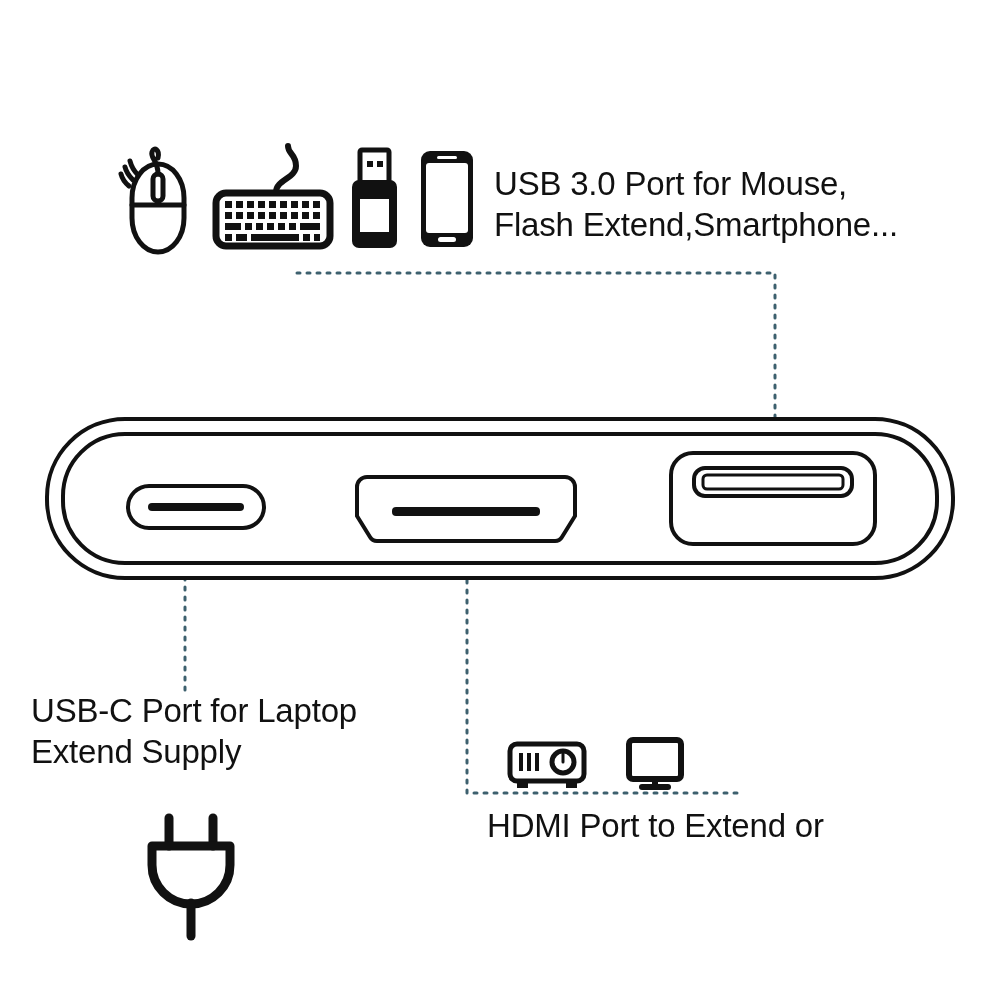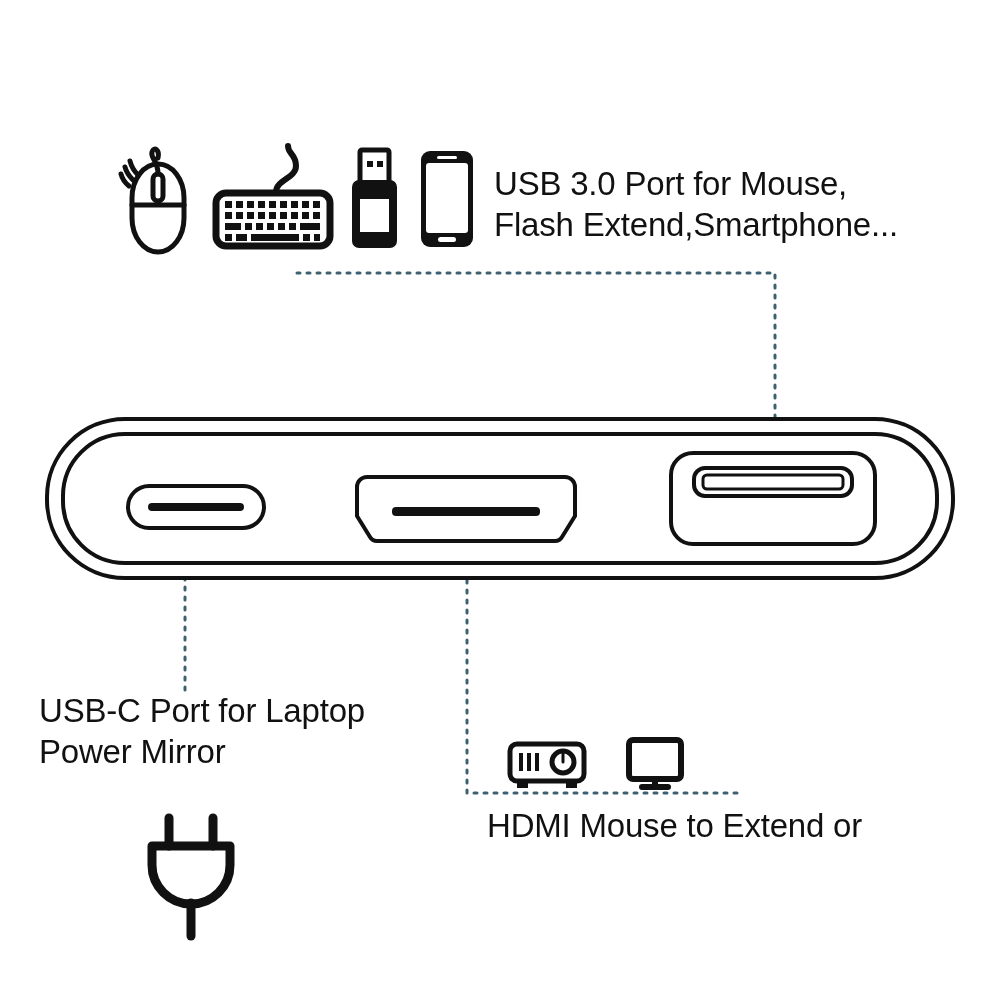--- a/index.html
+++ b/index.html
@@ -35,21 +35,20 @@
     white-space: nowrap;
     letter-spacing: -0.2px;
   }
   #usb3-text {
     left: 494px;
     top: 163px;
   }
   #usbc-text {
     left: 31px;
     top: 690px;
-    margin-left: 8px;
   }
   #hdmi-text {
     left: 487px;
     top: 805px;
   }
   .txt-line { display: block; }
 </style>
 </head>
 <body>
 
@@ -190,20 +189,20 @@
 
   </svg>
 
   <div class="callout-text" id="usb3-text">
     <span class="txt-line">USB 3.0 Port for Mouse,</span>
     <span class="txt-line">Flash Extend,Smartphone...</span>
   </div>
 
   <div class="callout-text" id="usbc-text">
     <span class="txt-line">USB-C Port for Laptop</span>
-    <span class="txt-line">Power Mirror</span>
+    <span class="txt-line">Extend Supply</span>
   </div>
 
   <div class="callout-text" id="hdmi-text">
-    <span class="txt-line">HDMI Mouse to Extend or</span>
+    <span class="txt-line">HDMI Port to Extend or</span>
   </div>
 
 </div>
 
 </body></html>

